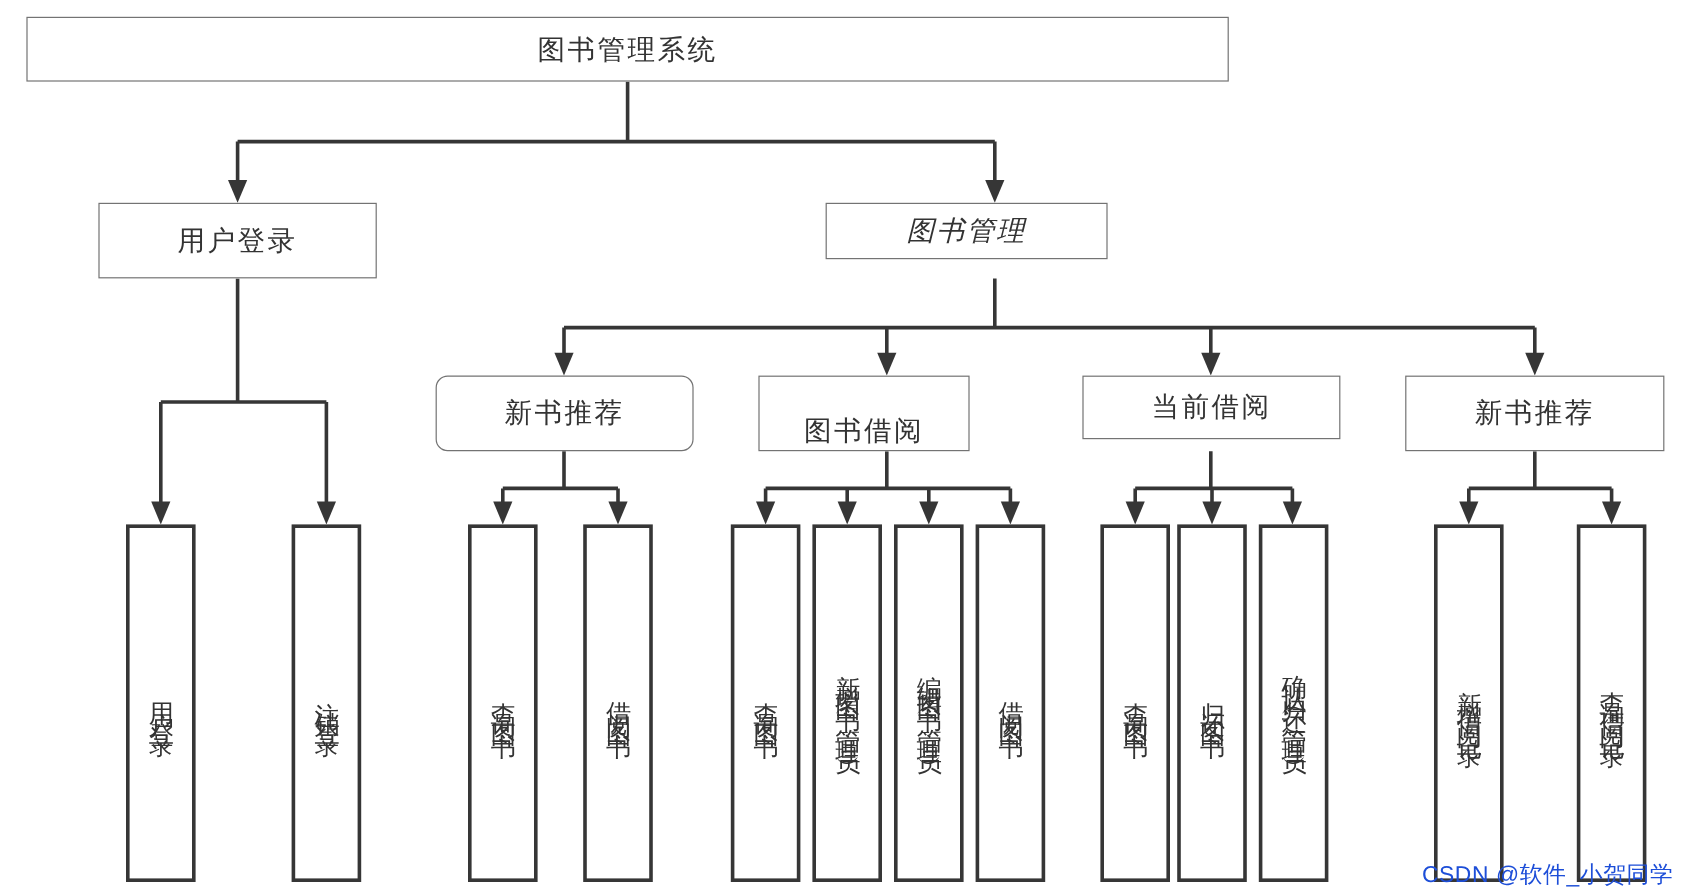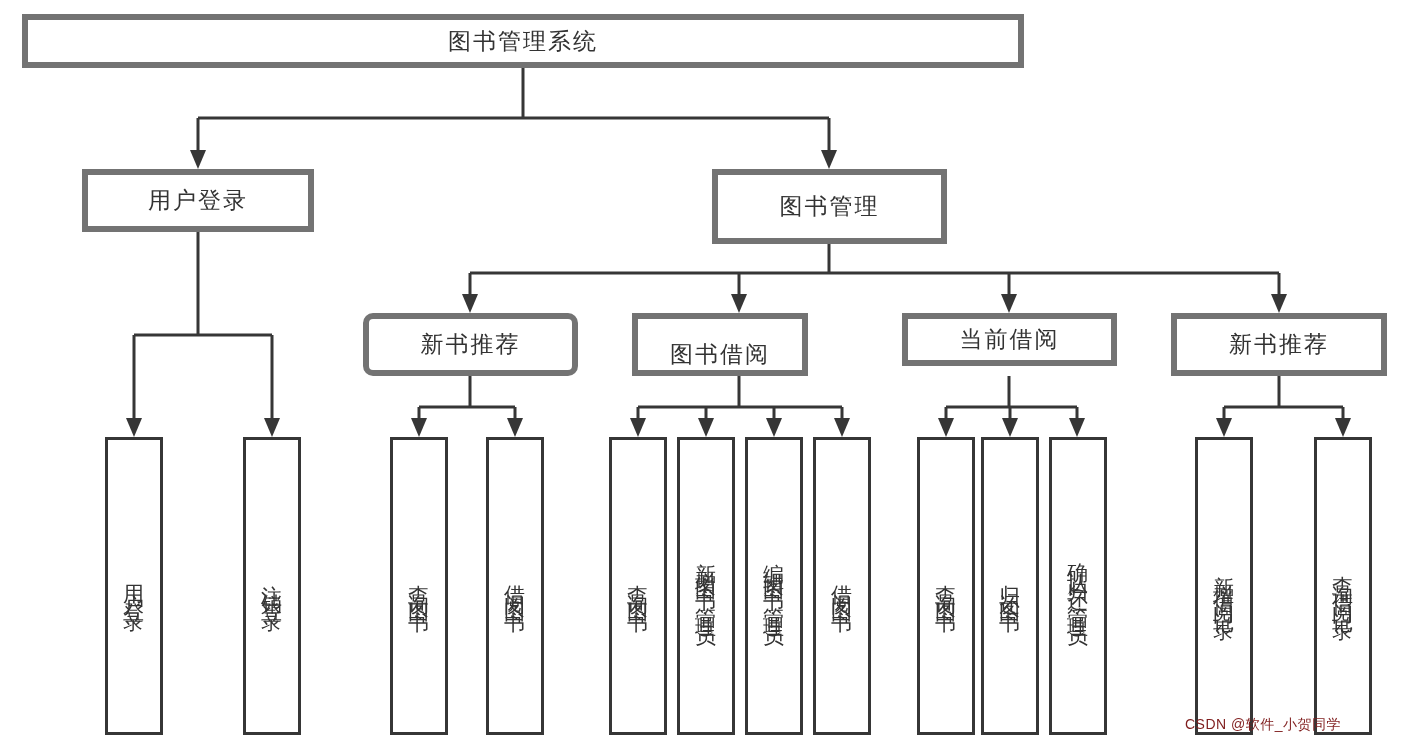--- a/index.html
+++ b/index.html
@@ -17,21 +17,21 @@
   }
   .connectors-svg {
     position: absolute;
     left: 0;
     top: 0;
     z-index: 0;
   }
   .hnode {
     position: absolute;
     box-sizing: border-box;
-    border: 6px solid #737373;
+    border: 1px solid #737373;
     background: #ffffff;
     display: flex;
     align-items: center;
     justify-content: center;
     font-size: 23px;
     color: #333333;
     letter-spacing: 2px;
     z-index: 1;
   }
   .vnode {
@@ -50,22 +50,22 @@
     font-size: 21px;
     letter-spacing: 9px;
     color: #333333;
     line-height: 1;
     z-index: 1;
   }
   .watermark {
     position: absolute;
     left: 1185px;
     top: 716px;
-    font-size: 14px;
-    color: #7f1d1d;
+    font-size: 19px;
+    color: #1d4ed8;
     letter-spacing: 0.5px;
     white-space: nowrap;
     z-index: 5;
   }
 </style>
 </head>
 <body>
 
 <div class="canvas">
 
@@ -109,21 +109,21 @@
     </g>
   </svg>
 
   <div class="hnode" style="left:22px; top:14px; width:1002px; height:54px;">
     <span>图书管理系统</span>
   </div>
 
   <div class="hnode" style="left:82px; top:169px; width:232px; height:63px;">
     <span>用户登录</span>
   </div>
-  <div class="hnode" style="left:712px; top:169px; width:235px; height:75px;">
+  <div class="hnode" style="left:688px; top:169px; width:235px; height:47px;font-style:italic;">
     <span>图书管理</span>
   </div>
 
   <div class="hnode" style="left:363px; top:313px; width:215px; height:63px;border-radius:10px;">
     <span>新书推荐</span>
   </div>
   <div class="hnode" style="left:632px; top:313px; width:176px; height:63px;align-items:flex-end;">
     <span>图书借阅</span>
   </div>
   <div class="hnode" style="left:902px; top:313px; width:215px; height:53px;">

